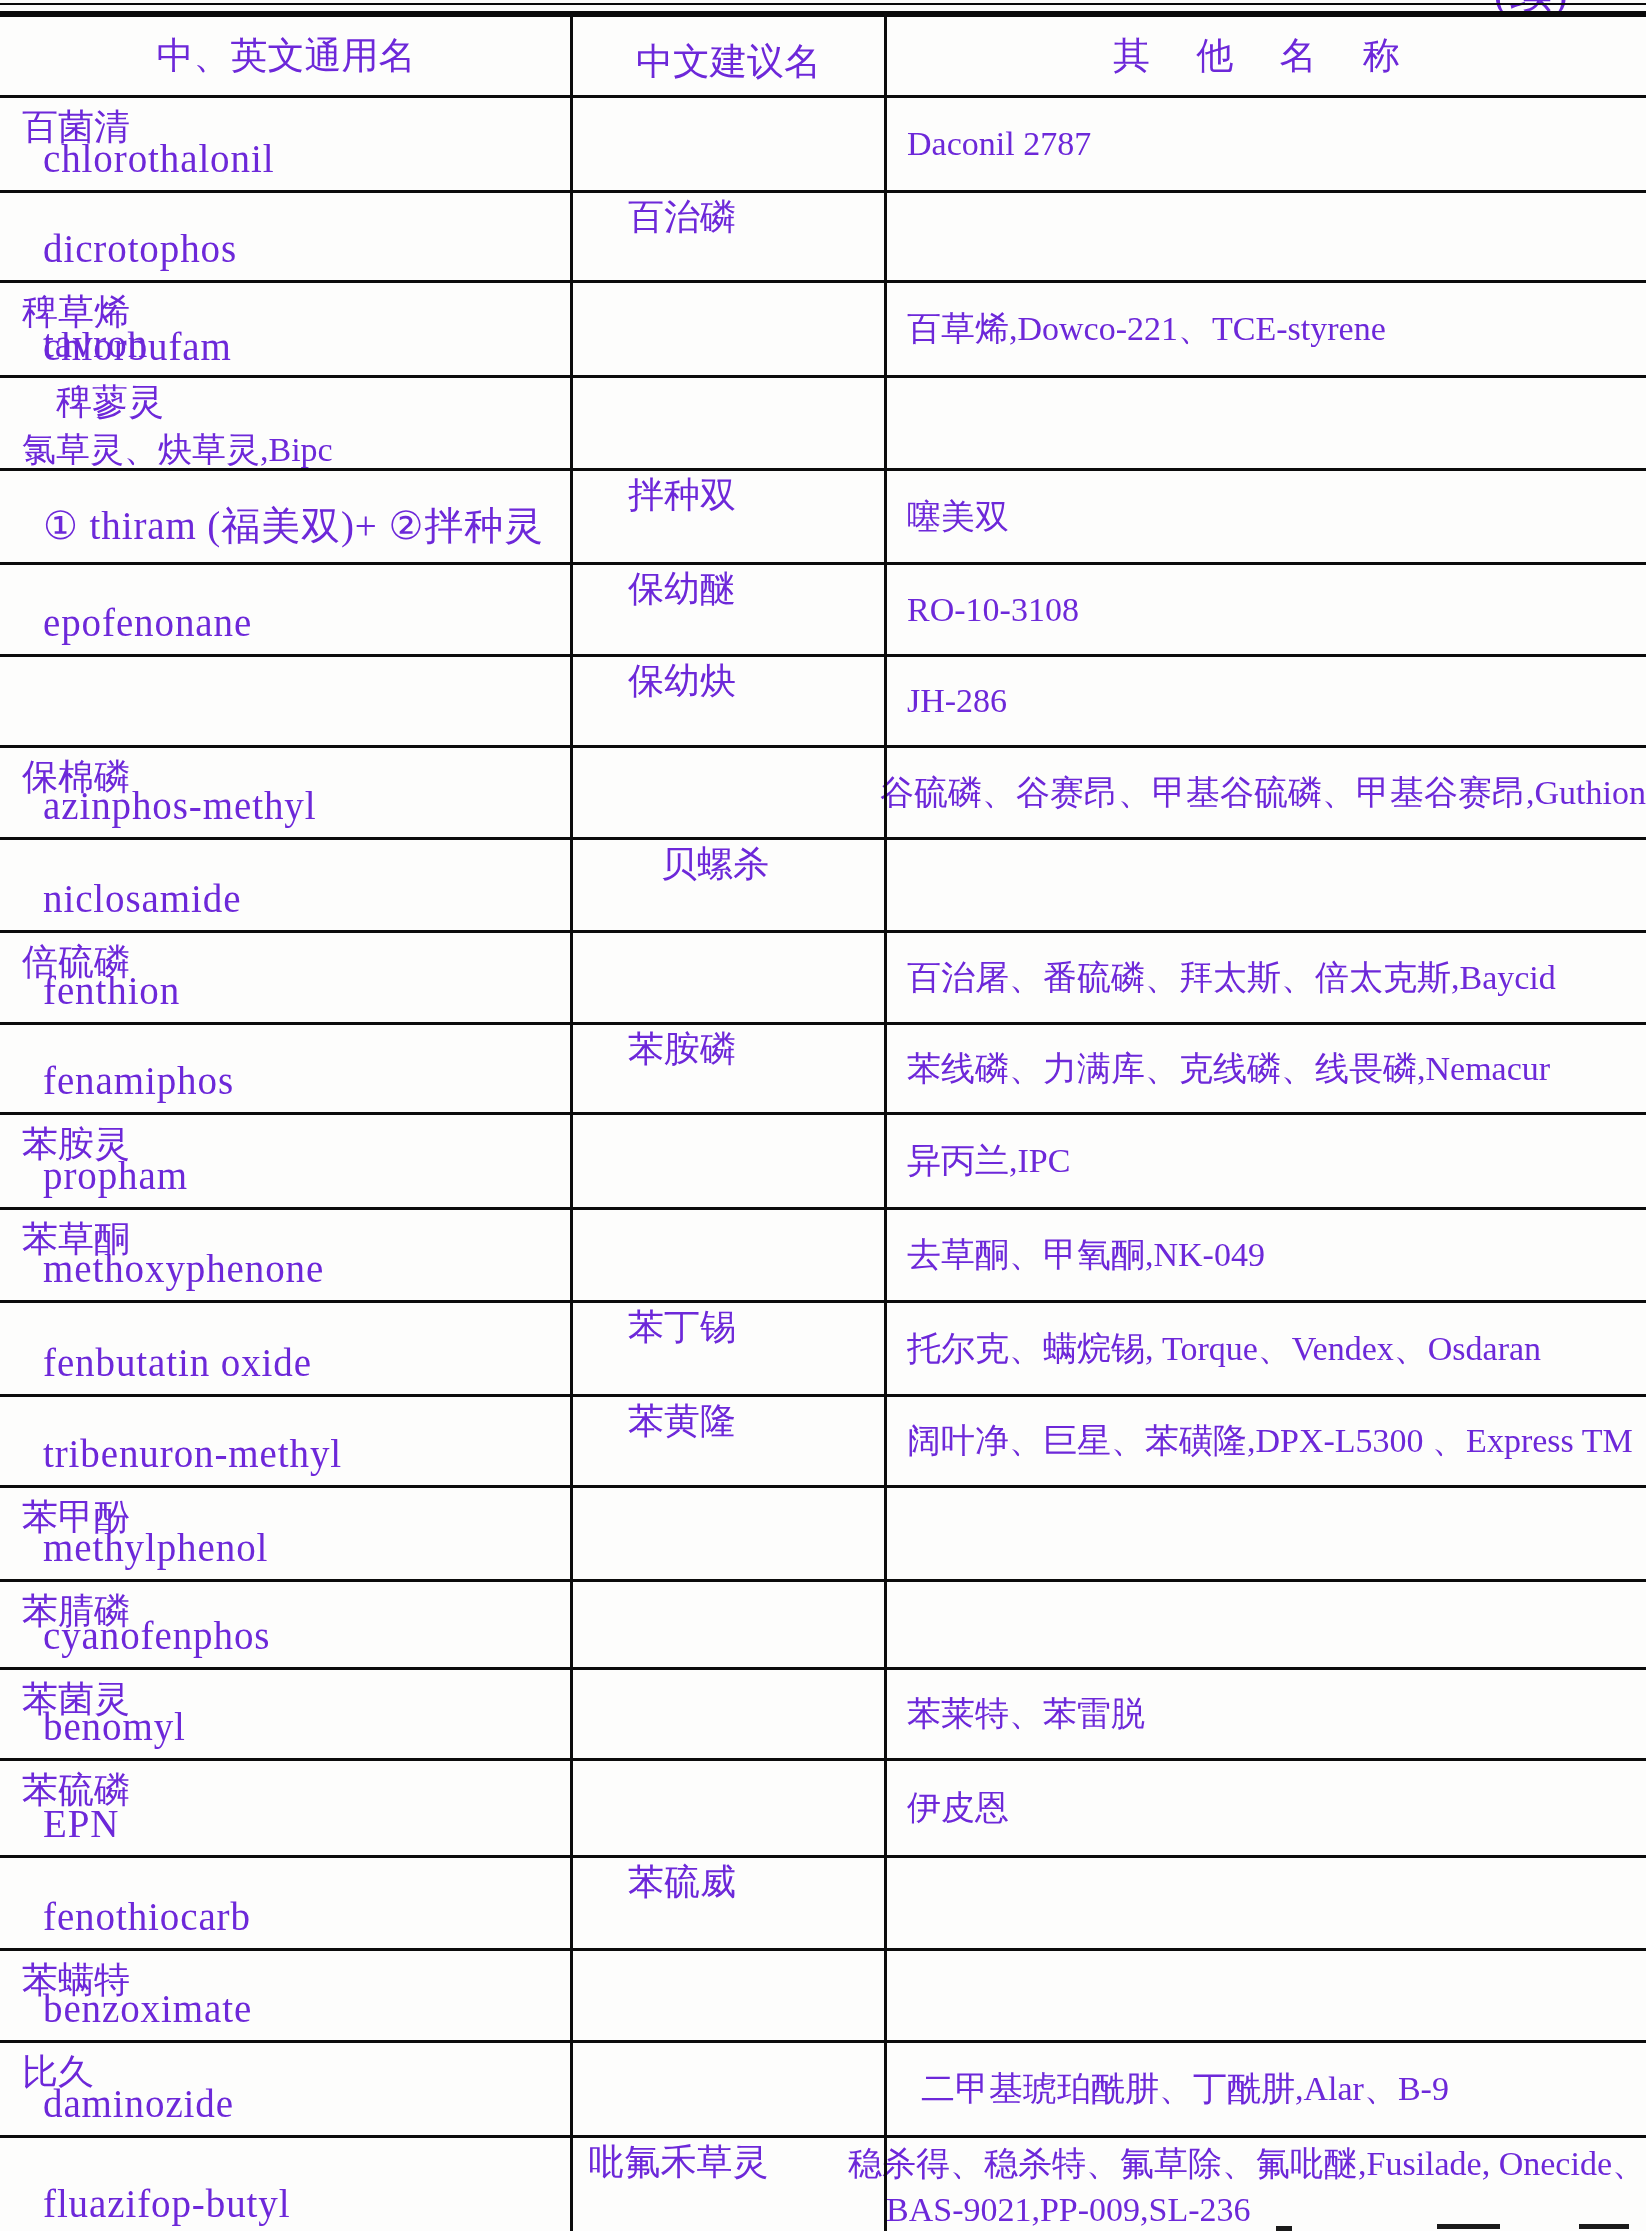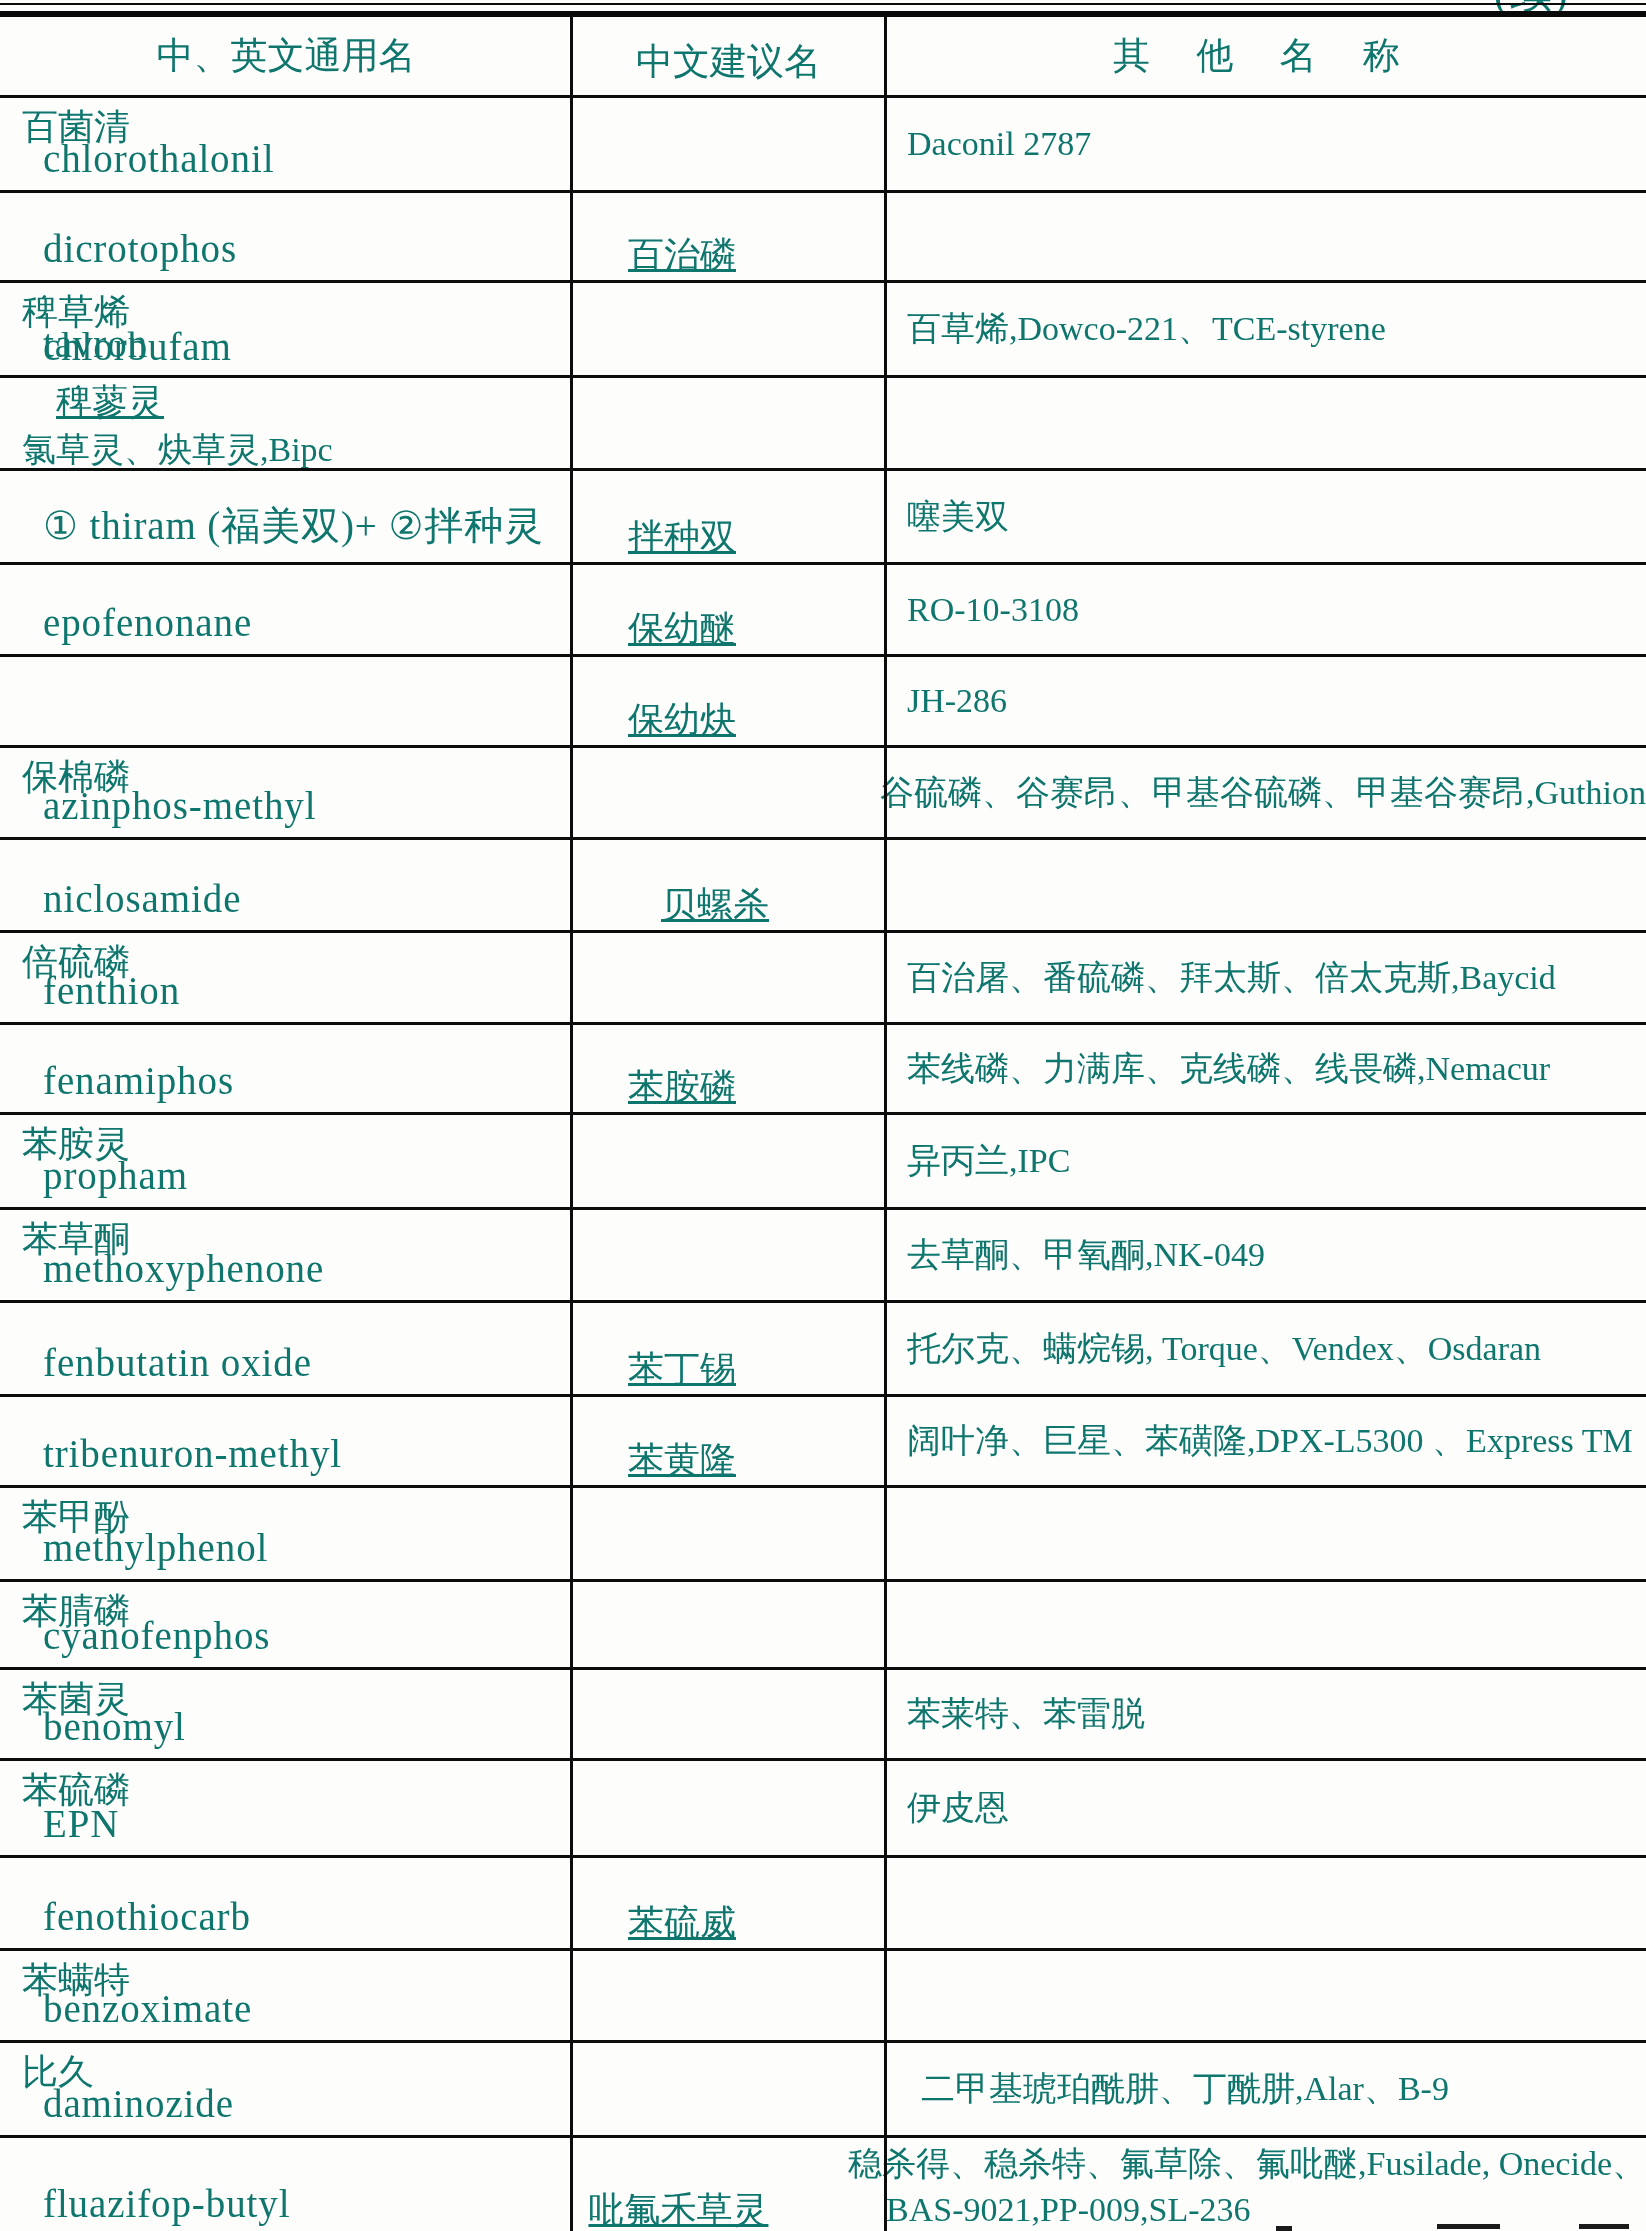--- a/index.html
+++ b/index.html
@@ -1,21 +1,21 @@
 <!DOCTYPE html>
 <html style="font-size:14.5px"><head>
 <meta charset="utf-8">
 <style>
   html,body{margin:0;padding:0;background:#e8e8e8;}
   .page{
     position:relative;
     width:1646px;height:2232px;
     background:#fdfdfc;
     overflow:hidden;
-    color:#0f766e;
+    color:#6d28d9;
     font-family:"Liberation Serif","DejaVu Serif",serif;
   }
   
   .continued{
     position:absolute;
     left:1494px;top:-28px;
     font-size:42px;line-height:1;
     letter-spacing:1.8px;
   }
   
@@ -33,21 +33,21 @@
   .h3{flex:1;text-align:center;letter-spacing:0.5em;}
   .row{
     display:flex;
     box-sizing:border-box;
     border-bottom:3.6px solid #0c0c0c;
     position:relative;
   }
   .c1{width:572px;position:relative;box-sizing:border-box;padding-left:48px;}
   .cn{position:absolute;top:5.4px;left:22px;font-size:36px;white-space:nowrap;}
   .en{position:absolute;bottom:9px;left:43px;font-size:39px;white-space:nowrap;letter-spacing:0.9px;}
-  .c2{width:313px;display:flex;align-items:flex-end;box-sizing:border-box;padding-left:56px;font-size:36px;text-decoration:underline;}
+  .c2{width:313px;display:flex;align-items:flex-start;box-sizing:border-box;padding-left:56px;font-size:36px;}
   .c3{
     flex:1;display:flex;flex-direction:column;justify-content:center;
     box-sizing:border-box;padding-left:22px;
     font-size:34px;white-space:nowrap;line-height:1.35;border-radius:12px;
   }
   .oth2{padding-left:38px;}
   .oth2:empty{display:none;}
   .cn:empty,.en:empty{display:none;}
   
   .vline{position:absolute;top:12.7px;bottom:0;width:2.7px;background:#0c0c0c;}

